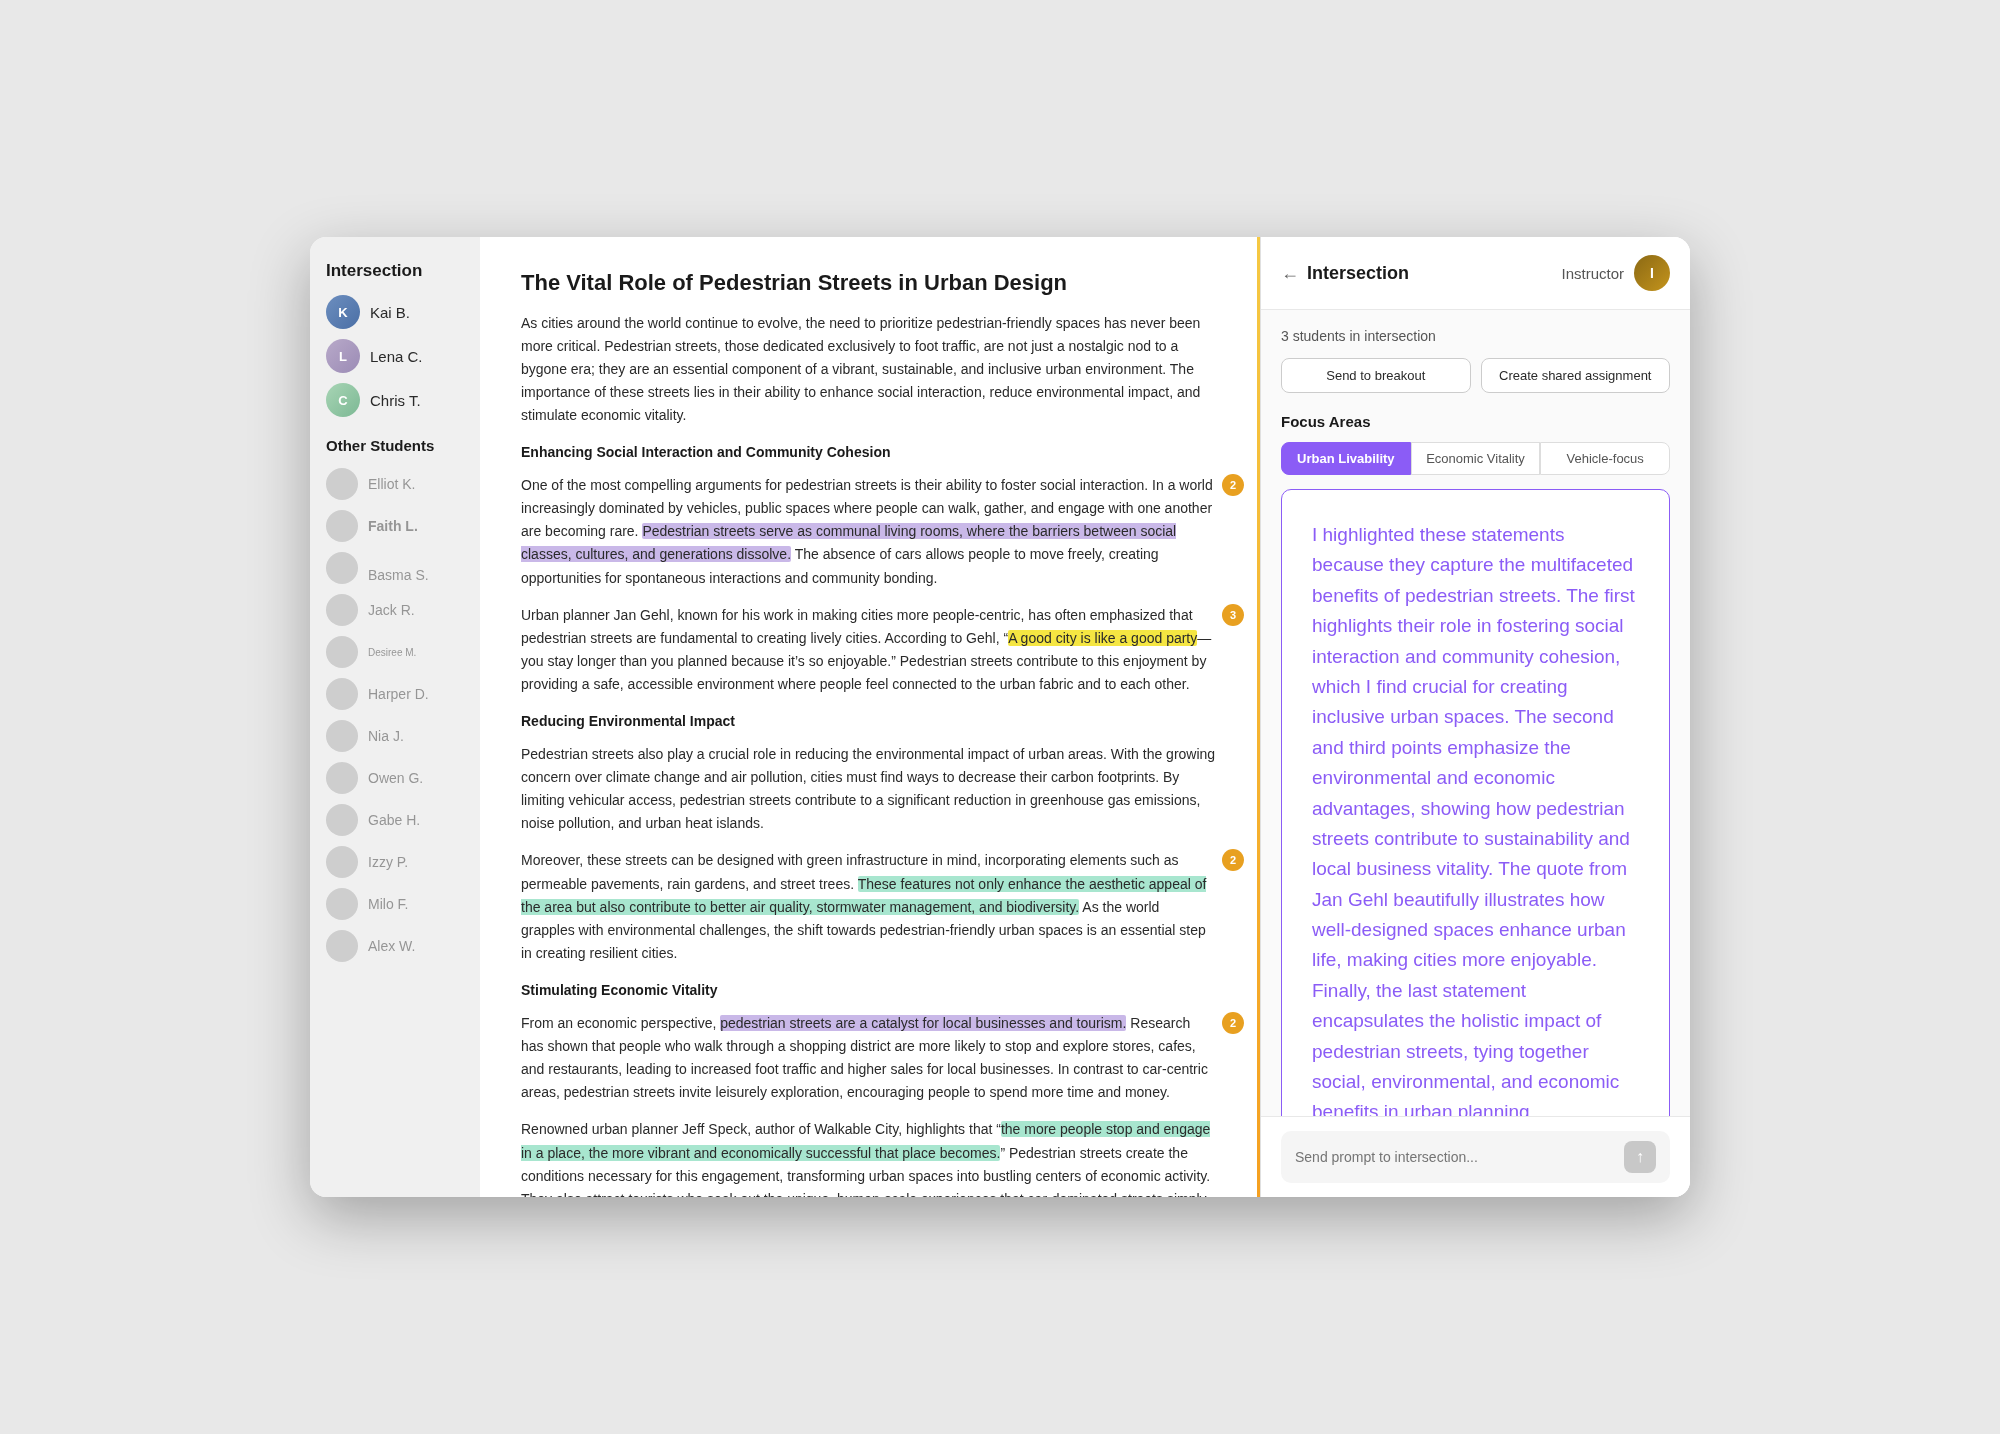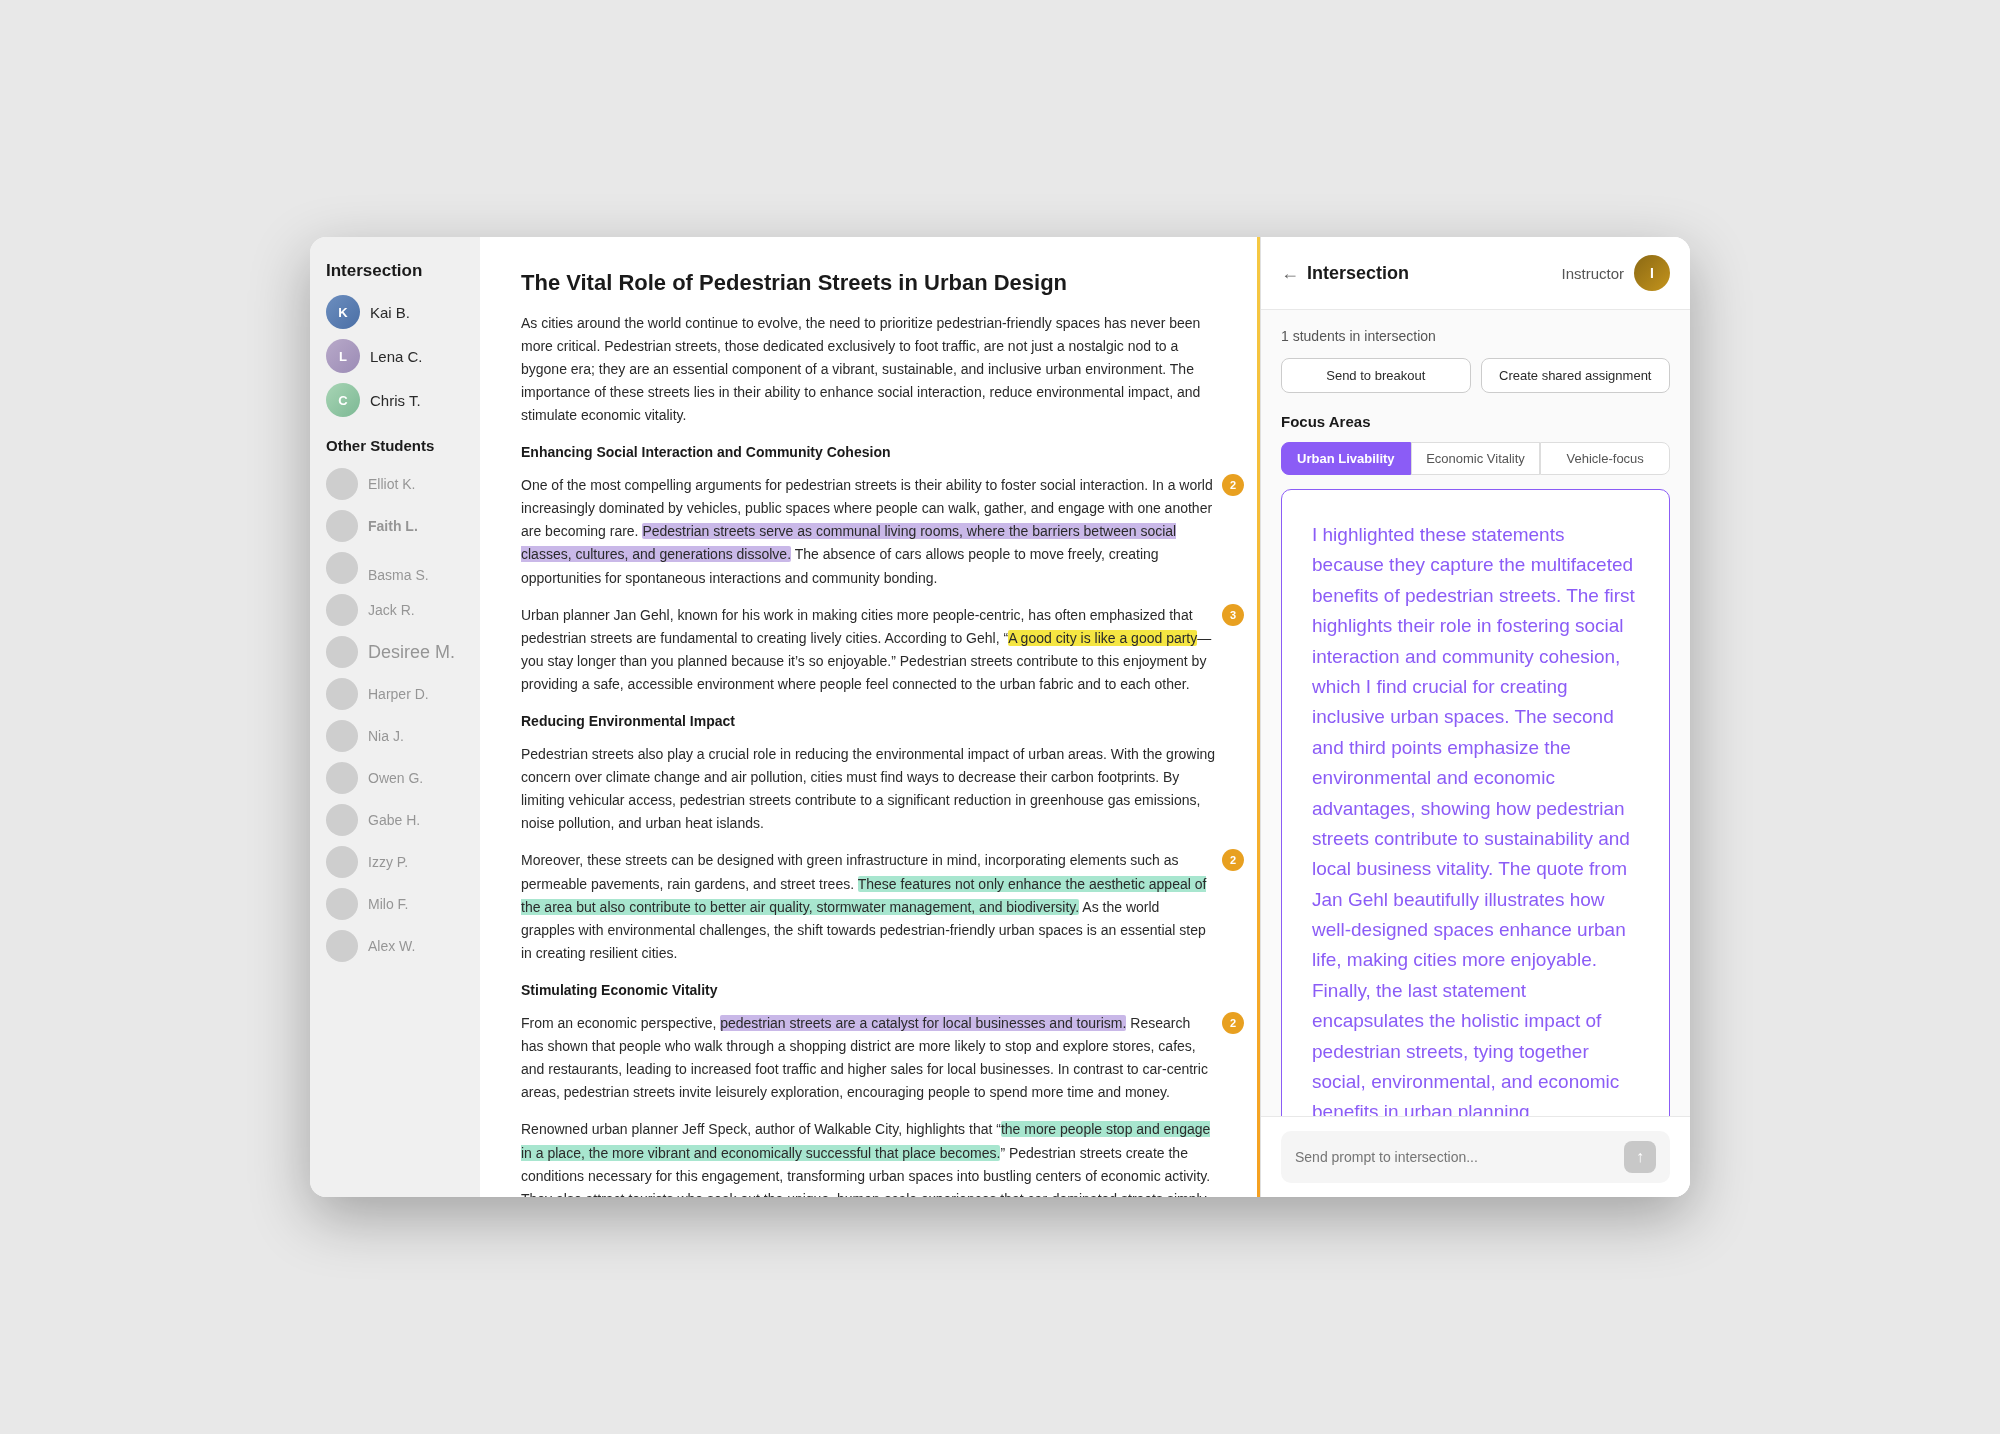--- a/index.html
+++ b/index.html
@@ -339,21 +339,21 @@
         <div class="other-student-item">
           <div class="avatar-small"></div>
     <span class="student-name" style="opacity:0.65;font-size:14px;margin-top:14px;">Basma S.</span>
         </div>
         <div class="other-student-item">
           <div class="avatar-small"></div>
     <span class="student-name" style="opacity:0.65;font-size:14px;">Jack R.</span>
         </div>
         <div class="other-student-item">
           <div class="avatar-small"></div>
-    <span class="student-name" style="opacity:0.65;font-size:18px;">Desiree M.</span>
+    <span class="student-name" style="opacity:0.65;font-size:10px;">Desiree M.</span>
         </div>
         <div class="other-student-item">
           <div class="avatar-small"></div>
     <span class="student-name" style="opacity:0.65;font-size:14px;">Harper D.</span>
         </div>
         <div class="other-student-item">
           <div class="avatar-small"></div>
     <span class="student-name" style="opacity:0.65;font-size:14px;">Nia J.</span>
         </div>
         <div class="other-student-item">
@@ -435,21 +435,21 @@
         <span class="back-arrow">←</span>
         <span class="panel-title">Intersection</span>
       </div>
       <div style="display:flex;align-items:center;gap:10px;">
         <span class="instructor-label">Instructor</span>
         <div class="instructor-avatar">I</div>
       </div>
     </div>
 
     <div class="panel-body">
-      <div class="students-count">1 students in intersection</div>
+      <div class="students-count">3 students in intersection</div>
 
       <div class="action-buttons">
         <button class="action-btn">Send to breakout</button>
         <button class="action-btn">Create shared assignment</button>
       </div>
 
       <div class="focus-areas-title">Focus Areas</div>
 
       <div class="focus-tabs" id="focus-tabs-container">
           <button class="focus-tab active">Urban Livability</button>

